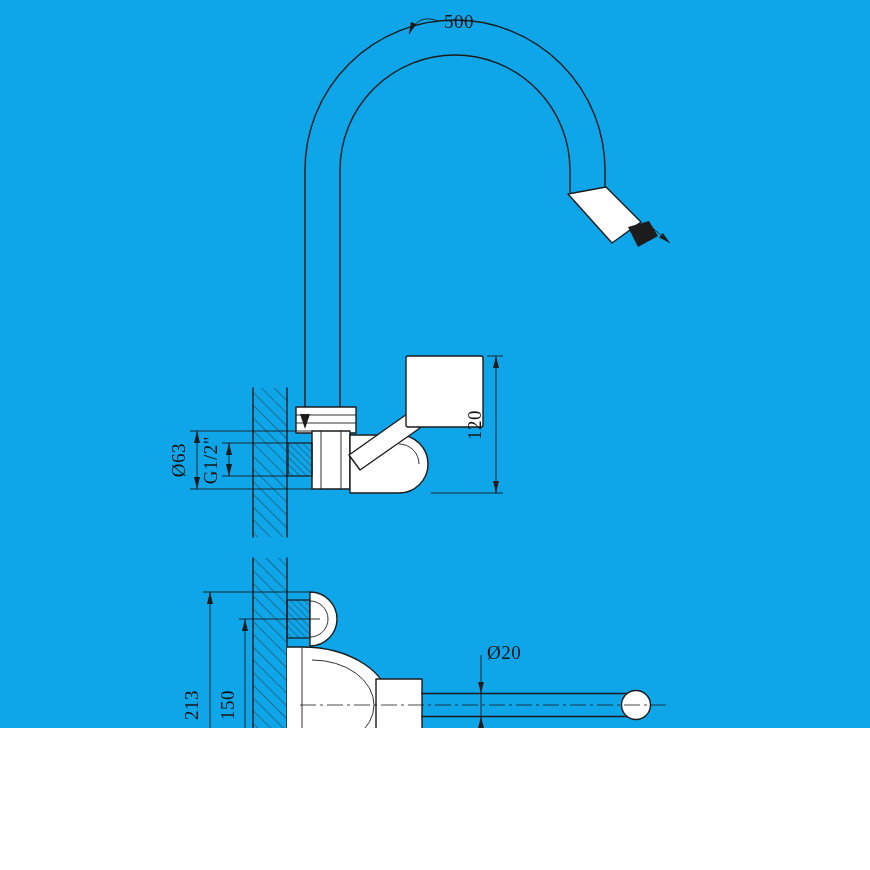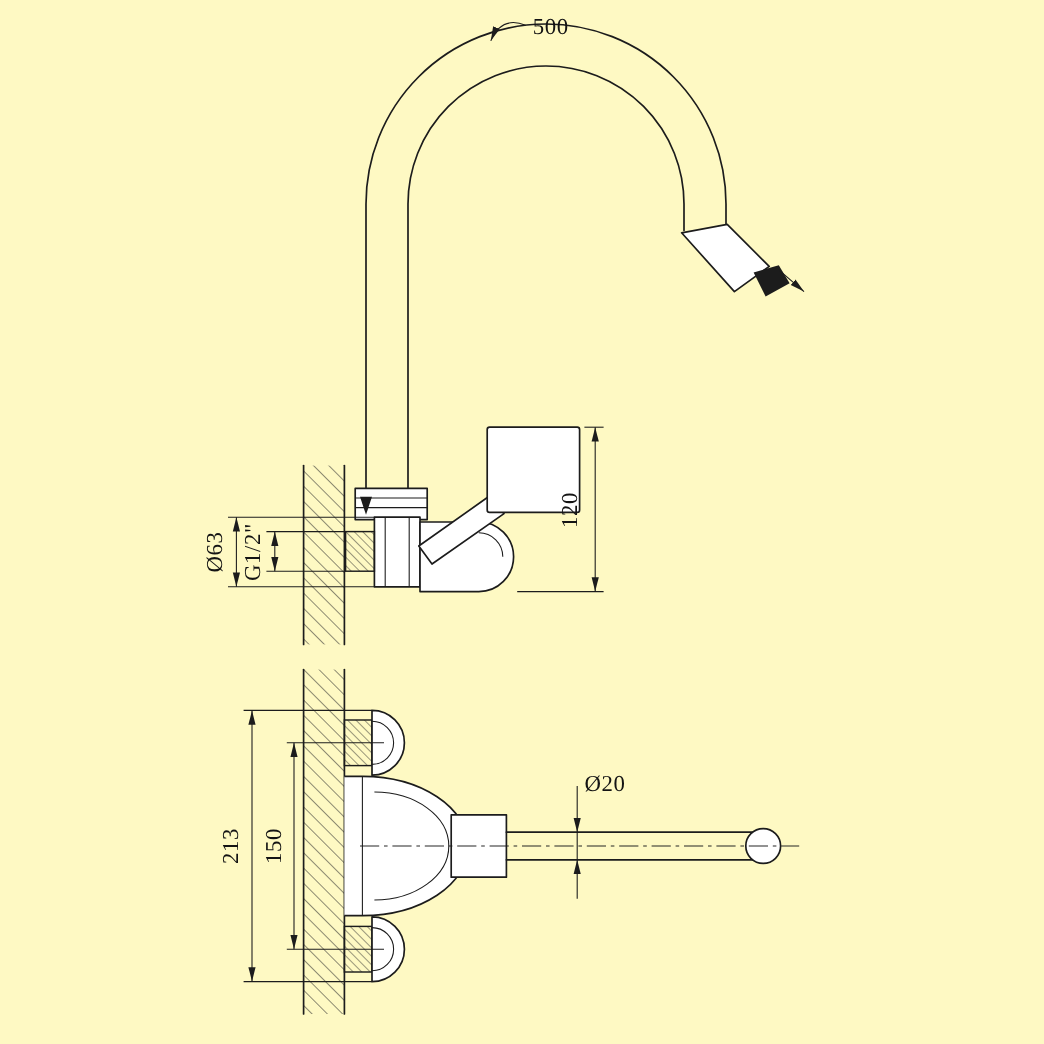--- a/index.html
+++ b/index.html
@@ -1,16 +1,16 @@
 <!DOCTYPE html>
 <html><head>
 <meta charset="utf-8">
 <style>
   html,body{margin:0;padding:0;background:#ffffff;}
-  .canvas{width:870px;height:870px;position:relative;background:#fef9c3;overflow:hidden;}
+  .canvas{width:870px;height:728px;position:relative;background:#0ea5e9;overflow:hidden;}
   .obj  {fill:none;stroke:#1c1c1c;stroke-width:1.4;stroke-linejoin:round;stroke-linecap:round;}
   .objw {fill:#ffffff;stroke:#1c1c1c;stroke-width:1.4;stroke-linejoin:round;}
   .thin {fill:none;stroke:#1c1c1c;stroke-width:0.9;}
   .dim  {fill:none;stroke:#1c1c1c;stroke-width:0.9;}
   .cl   {fill:none;stroke:#1c1c1c;stroke-width:0.8;stroke-dasharray:16 4 3 4;}
   .filled{fill:#1c1c1c;stroke:none;}
   .dimtext{font-family:"Liberation Serif","DejaVu Serif",serif;font-size:19px;fill:#141414;letter-spacing:0.5px;}
 </style>
 </head>
 <body>

